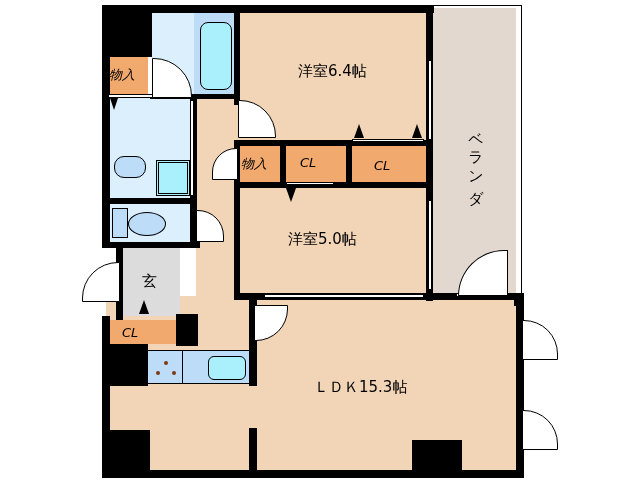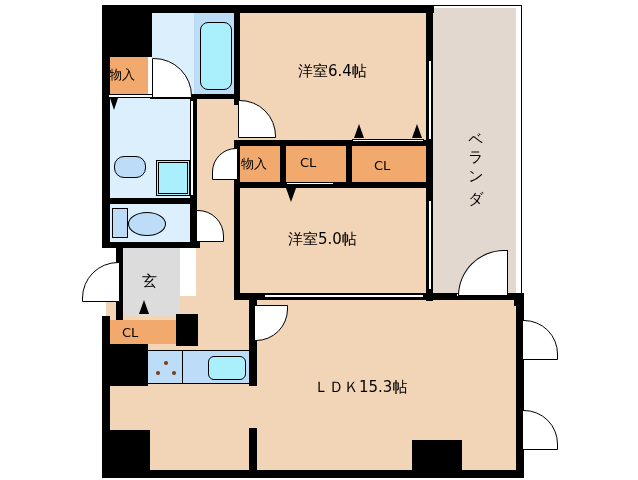--- a/index.html
+++ b/index.html
@@ -7,21 +7,21 @@
   .abs{position:absolute;box-sizing:border-box;}
   .wall{background:#000;}
   .room{background:#f2d4b7;}
   .wet{background:#dbeffc;}
   .bath{background:#bcdcf7;}
   .stor{background:#f1a96e;}
   .veranda{background:#e3d8cf;}
   .entry{background:#dcdcdc;}
   .win{background:#fff;border:1px solid #000;}
   .label{position:absolute;color:#000;white-space:nowrap;font-size:15px;}
-  .small{font-size:13px;}
+  .small{font-size:13px;font-style:italic;}
   .door{position:absolute;background:#fff;border:1px solid #000;}
   .tub{position:absolute;background:#aaf0fc;border:1.5px solid #000;border-radius:8px;}
   .tri{position:absolute;width:0;height:0;}
 </style>
 </head>
 <body>
 
 <div class="abs veranda" style="left:430px;top:8px;width:86px;height:285px;"></div>
 <div class="abs win" style="left:426px;top:5px;width:96px;height:292px;background:transparent;"></div>
 <div class="abs veranda" style="left:432px;top:10px;width:84px;height:283px;"></div>

